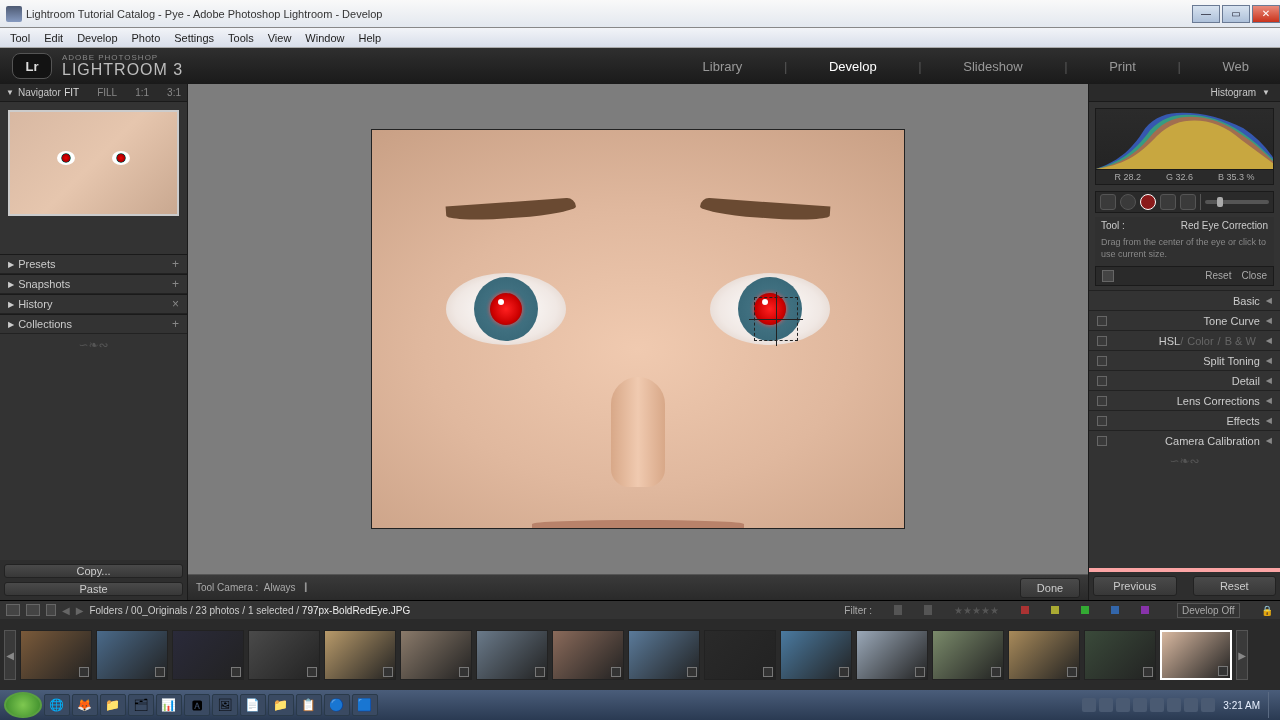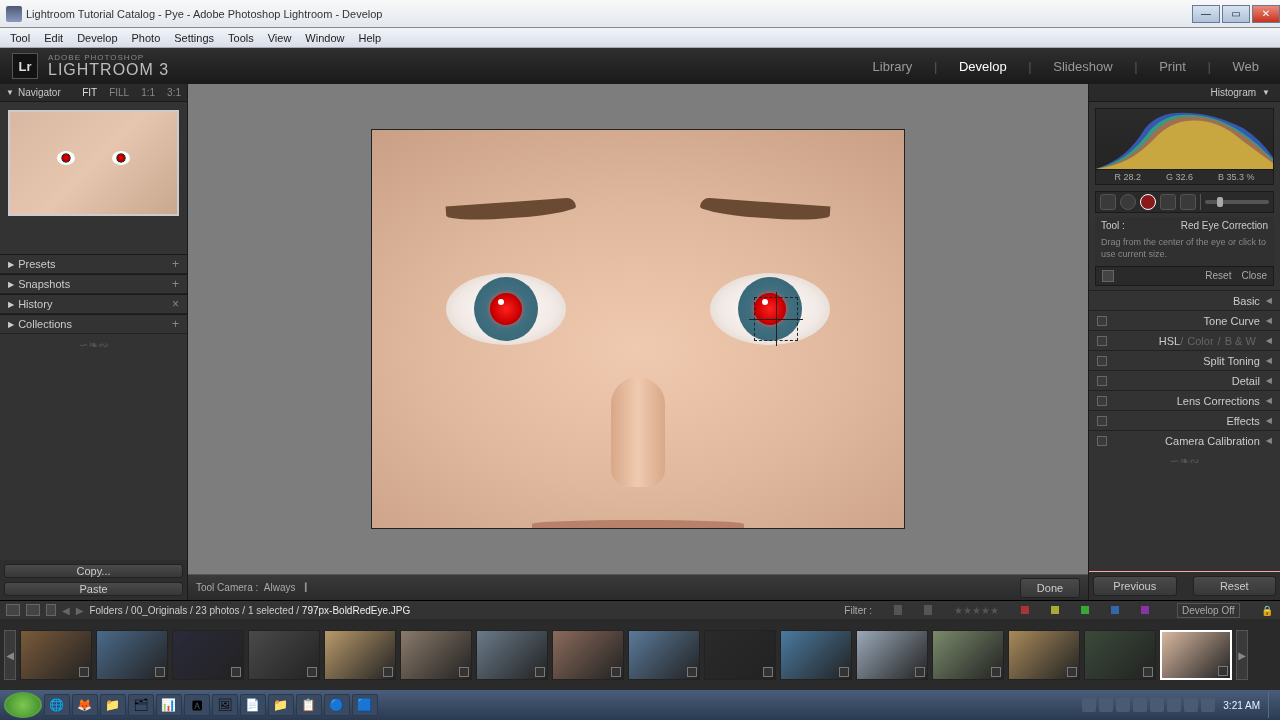--- a/index.html
+++ b/index.html
@@ -13,38 +13,38 @@
 .win-btn { width: 28px; height: 18px; border: 1px solid #6a7a94; background: linear-gradient(#d8e3f0,#aec1da); margin-left: 2px; font-size: 10px; display:flex;align-items:center;justify-content:center;color:#223;}
 .win-btn.close { background: linear-gradient(#e98a7a,#c9321b); color:#fff;}
 
 
 .menubar { height: 20px; background: linear-gradient(#f2f4f8,#d8deea); display: flex; align-items: center; padding: 0 4px; gap: 2px; border-bottom: 1px solid #aaa;}
 .menubar span { font-size: 11px; color: #222; padding: 2px 6px; cursor: default; }
 
 
 .lr-body { height: calc(100% - 28px - 20px - 30px); background: #393939; display: flex; flex-direction: column; }
 .lr-header { height: 36px; background: linear-gradient(#2f2f2f,#1a1a1a); display: flex; align-items: center; padding: 0 12px; color: #bdbdbd;}
-.lr-logo { width: 26px; height: 26px; background: #131313; border:1px solid #555;border-radius:0; display:flex;align-items:center;justify-content:center; font-size: 13px; color:#ddd; font-weight:bold;}
+.lr-logo { width: 40px; height: 26px; background: #131313; border:1px solid #555;border-radius:8px; display:flex;align-items:center;justify-content:center; font-size: 13px; color:#ddd; font-weight:bold;}
 .lr-brand { margin-left: 10px; line-height: 1; }
 .lr-brand .small { font-size: 8px; letter-spacing: 1px; color:#888;}
 .lr-brand .big { font-size: 16px; letter-spacing: 1px; }
 .lr-modules { margin-left: auto; font-size: 13px; color: #999; }
-.lr-modules span { margin: 0 9px; text-align: center; }
+.lr-modules span { margin: 0 19px; text-align: center; }
 .lr-modules .sep { color:#555; }
 .lr-modules .active { color: #fff; }
 
 
 .lr-main { flex: 1; display: flex; min-height: 0; }
 .panel-left { width: 188px; background: #333; border-right: 1px solid #1a1a1a; display:flex; flex-direction:column;}
 .panel-right { width: 192px; background: #333; border-left: 1px solid #1a1a1a; display:flex; flex-direction:column;}
 .center { flex: 1; background: #7d7d7d; display: flex; flex-direction: column; position: relative; }
 
 .panel-head { height: 18px; background:#2a2a2a; border-bottom:1px solid #1a1a1a; display:flex; align-items:center; padding: 0 6px; font-size:10px; color:#c8c8c8;}
 .panel-head .tri { font-size:8px; margin-right:4px;}
-.panel-head .right { margin-left:auto; display:flex; gap:12px; color:#888;}
+.panel-head .right { margin-left:auto; display:flex; gap:18px; color:#888;}
 .panel-head .right .on { color:#ddd; }
 
 .nav-thumb { margin: 8px; border: 2px solid #ccc; height: 106px; background:#6a6a6a; display:flex; align-items:center; justify-content:center; position:relative;}
 .nav-thumb .face { width:100%; height:100%; background: linear-gradient(135deg,#d8b8a2 0%,#e6c6ae 50%,#c9a890 100%); position:relative;}
 .nav-thumb .eye { position:absolute; width:18px; height:14px; background:#fff; border-radius:50%; top:38%;}
 .nav-thumb .eye.l{left:28%;} .nav-thumb .eye.r{right:28%;}
 .nav-thumb .eye::after{content:"";position:absolute;inset:2px 4px;background:radial-gradient(circle,#e00 0%,#a00 50%,#223 60%,#8ec 70%);border-radius:50%;}
 
 .panel-section { height: 20px; border-top:1px solid #1a1a1a; border-bottom:1px solid #222; background:#333; display:flex; align-items:center; padding:0 8px; font-size:11px; color:#ccc;}
 .panel-section .tri{font-size:8px;margin-right:4px;}
@@ -70,21 +70,21 @@
 .tool-label { margin:4px 6px 0 6px; background:#303030; padding:3px 6px; font-size:10px; color:#ccc; display:flex;}
 .tool-label span:last-child{margin-left:auto;}
 .tool-hint { margin:0 6px; background:#303030; padding:3px 6px 6px 6px; font-size:9px; color:#888; line-height:1.3;}
 .tool-actions{ margin:0 6px 4px 6px; background:#2a2a2a; padding:3px 6px; font-size:10px; color:#aaa; display:flex; gap:10px; border:1px solid #1a1a1a;}
 .tool-actions span:first-child{margin-right:auto;background:#444;width:12px;height:12px;border:1px solid #666;}
 
 .r-section { height: 20px; border-top:1px solid #222; background:#333; display:flex; align-items:center; padding:0 8px; font-size:11px; color:#ccc; justify-content:flex-end;}
 .r-section .sw{width:10px;height:10px;background:#3a3a3a;border:1px solid #666;margin-right:auto;}
 .r-section .tri{font-size:8px;margin-left:6px;color:#888;}
 .r-section .dim{color:#666;margin-right:4px;}
-.right-btns{display:flex;gap:16px;padding:4px;background:#2e2e2e;border-top:1px solid #fca5a5;margin-top:40px;}
+.right-btns{display:flex;gap:16px;padding:4px;background:#2e2e2e;border-top:4px solid #fca5a5;margin-top:40px;}
 
 
 .center-img { flex:1; display:flex; align-items:center; justify-content:center;}
 .photo { width:532px; height:398px; background:#888; position:relative; overflow:hidden; box-shadow:0 0 0 1px #222;}
 .photo .skin{position:absolute;inset:0;background:radial-gradient(ellipse 80% 70% at 50% 55%,#f0cab0,#e0b89e 50%,#c9a085 100%);}
 .photo .brow{position:absolute;width:130px;height:16px;background:#6a4a32;top:18%;border-radius:0 10px 50% 50%;}
 .photo .brow.l{left:14%;transform:rotate(-4deg);} .photo .brow.r{right:14%;transform:rotate(4deg) scaleX(-1);}
 .photo .eye{position:absolute;width:120px;height:72px;top:36%;background:radial-gradient(ellipse,#fff 0%,#f0e8e4 60%,#d8c4b8 100%);border-radius:50%;}
 .photo .eye.l{left:14%;} .photo .eye.r{right:14%;}
 .photo .iris{position:absolute;width:64px;height:64px;top:4px;left:28px;border-radius:50%;background:radial-gradient(circle,#4a7a8a 0%,#3a6a7a 70%,#2a4a5a 100%);}

